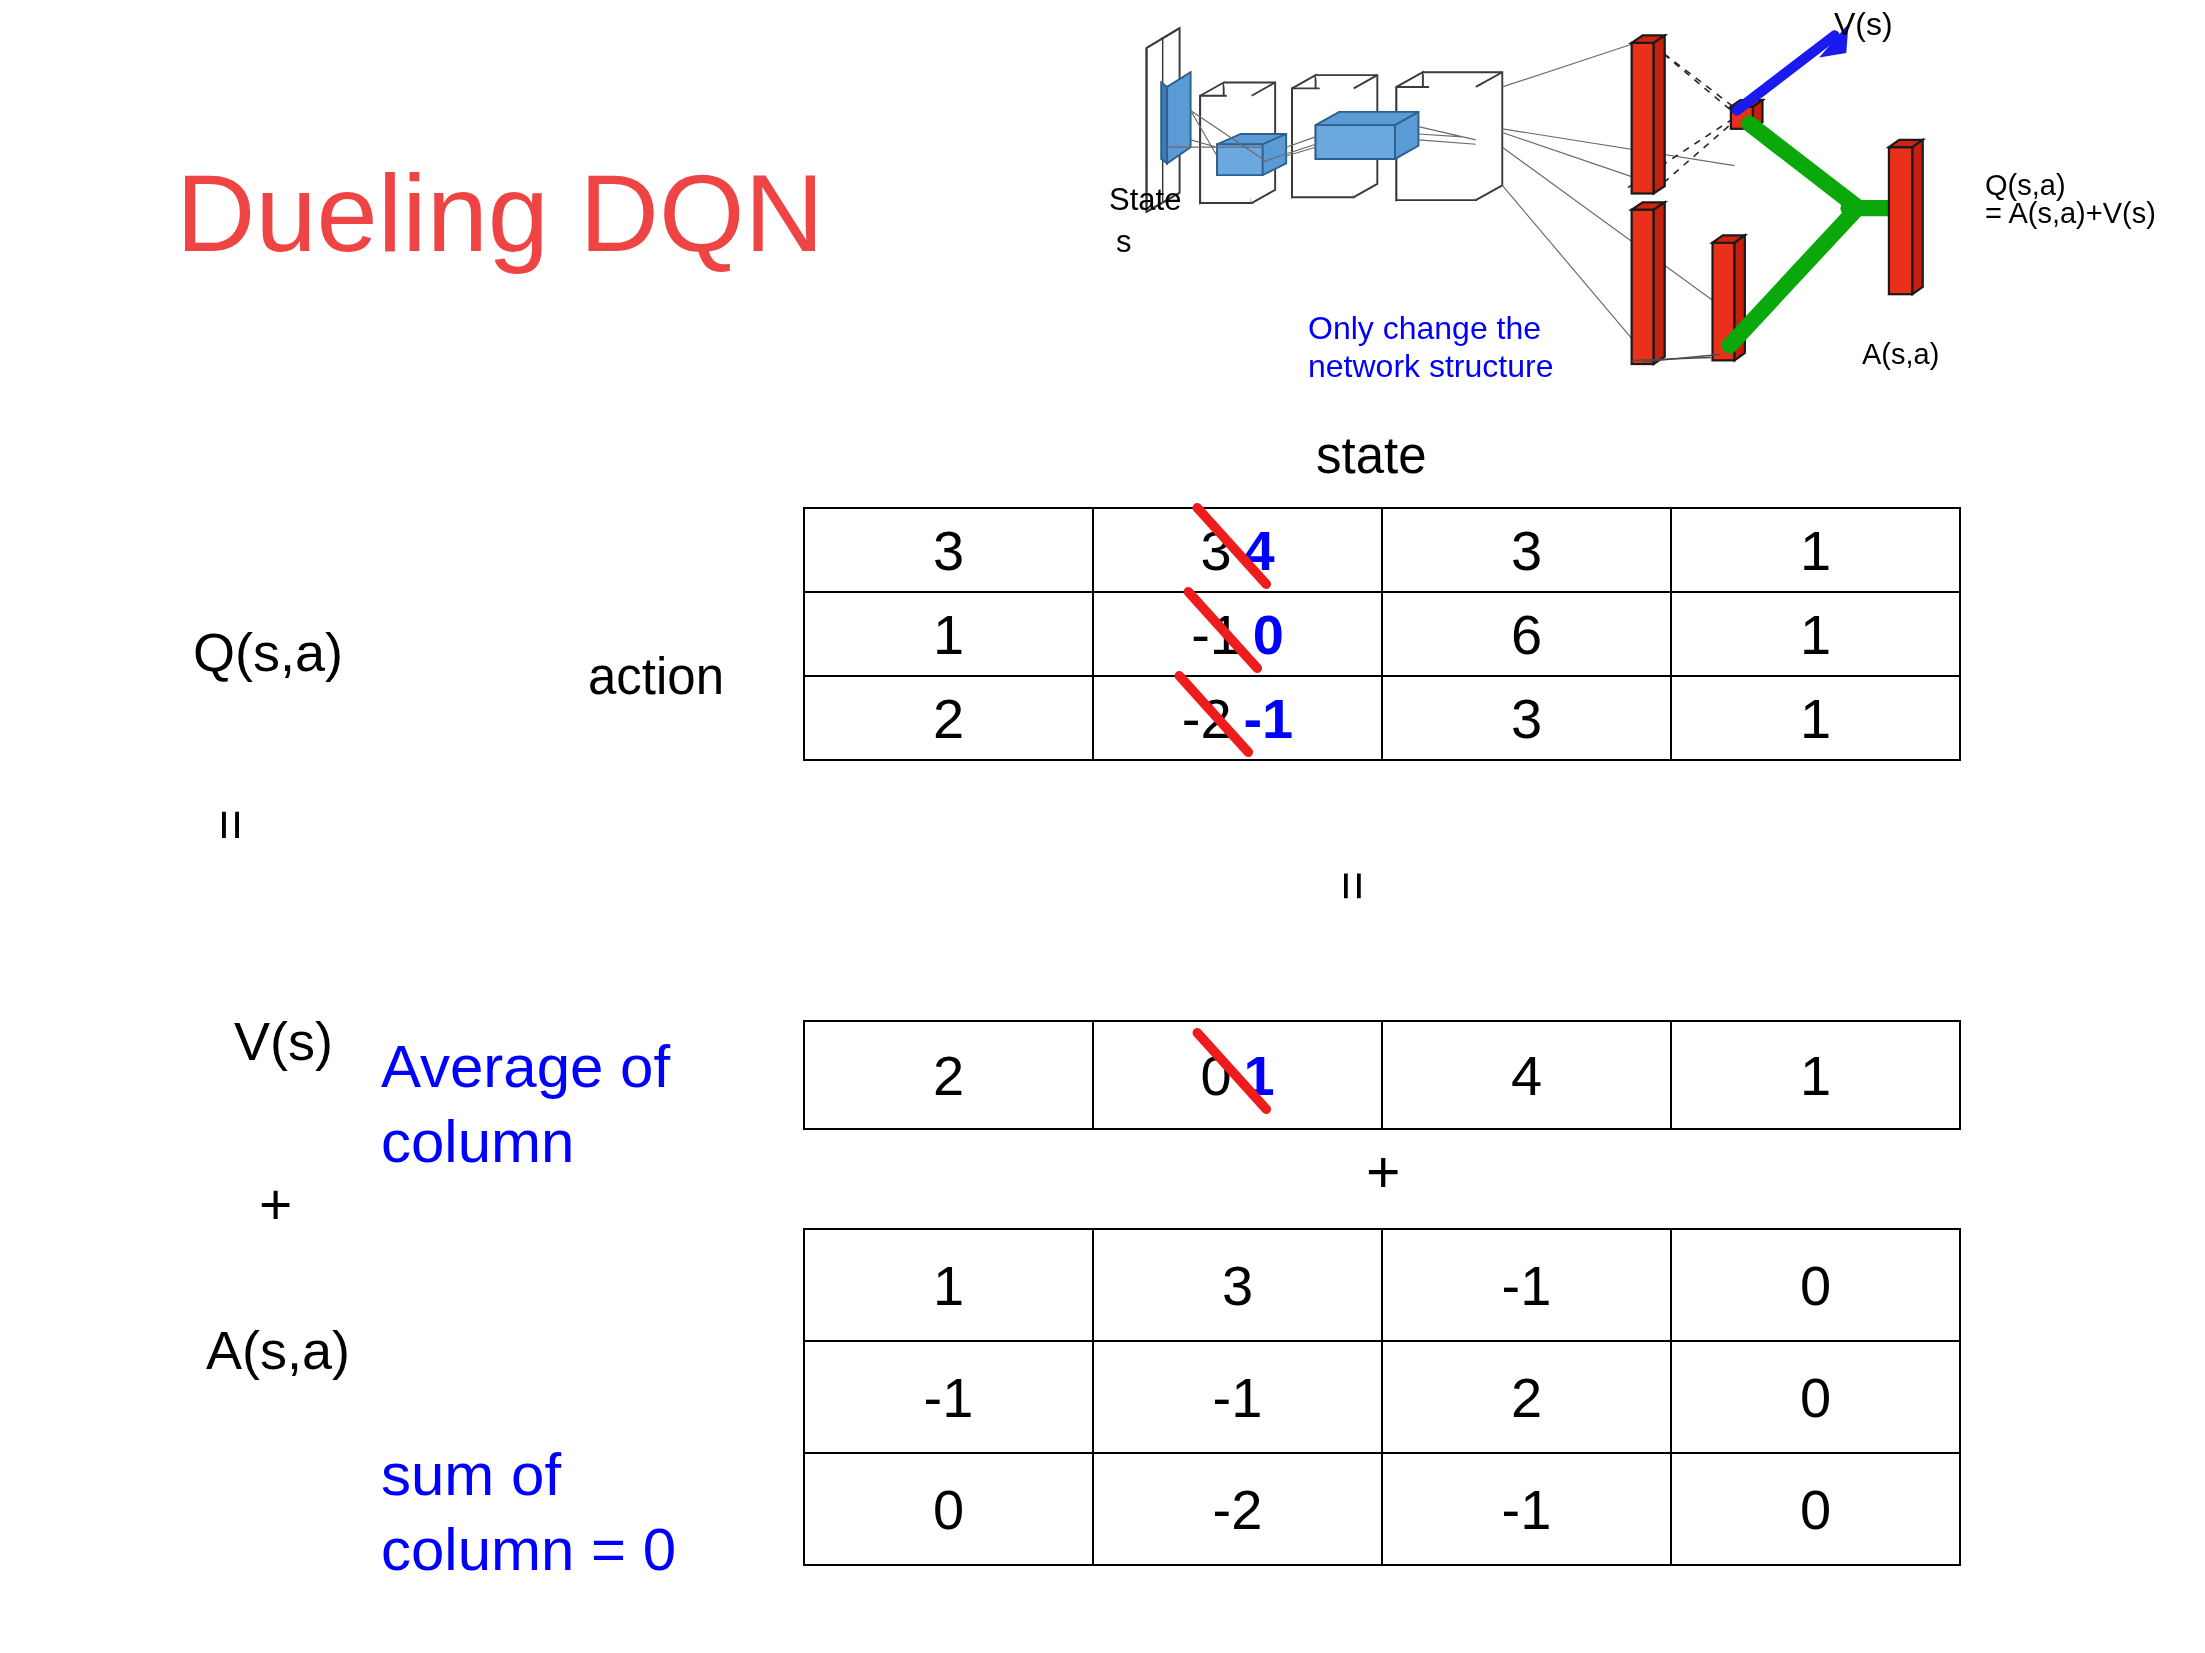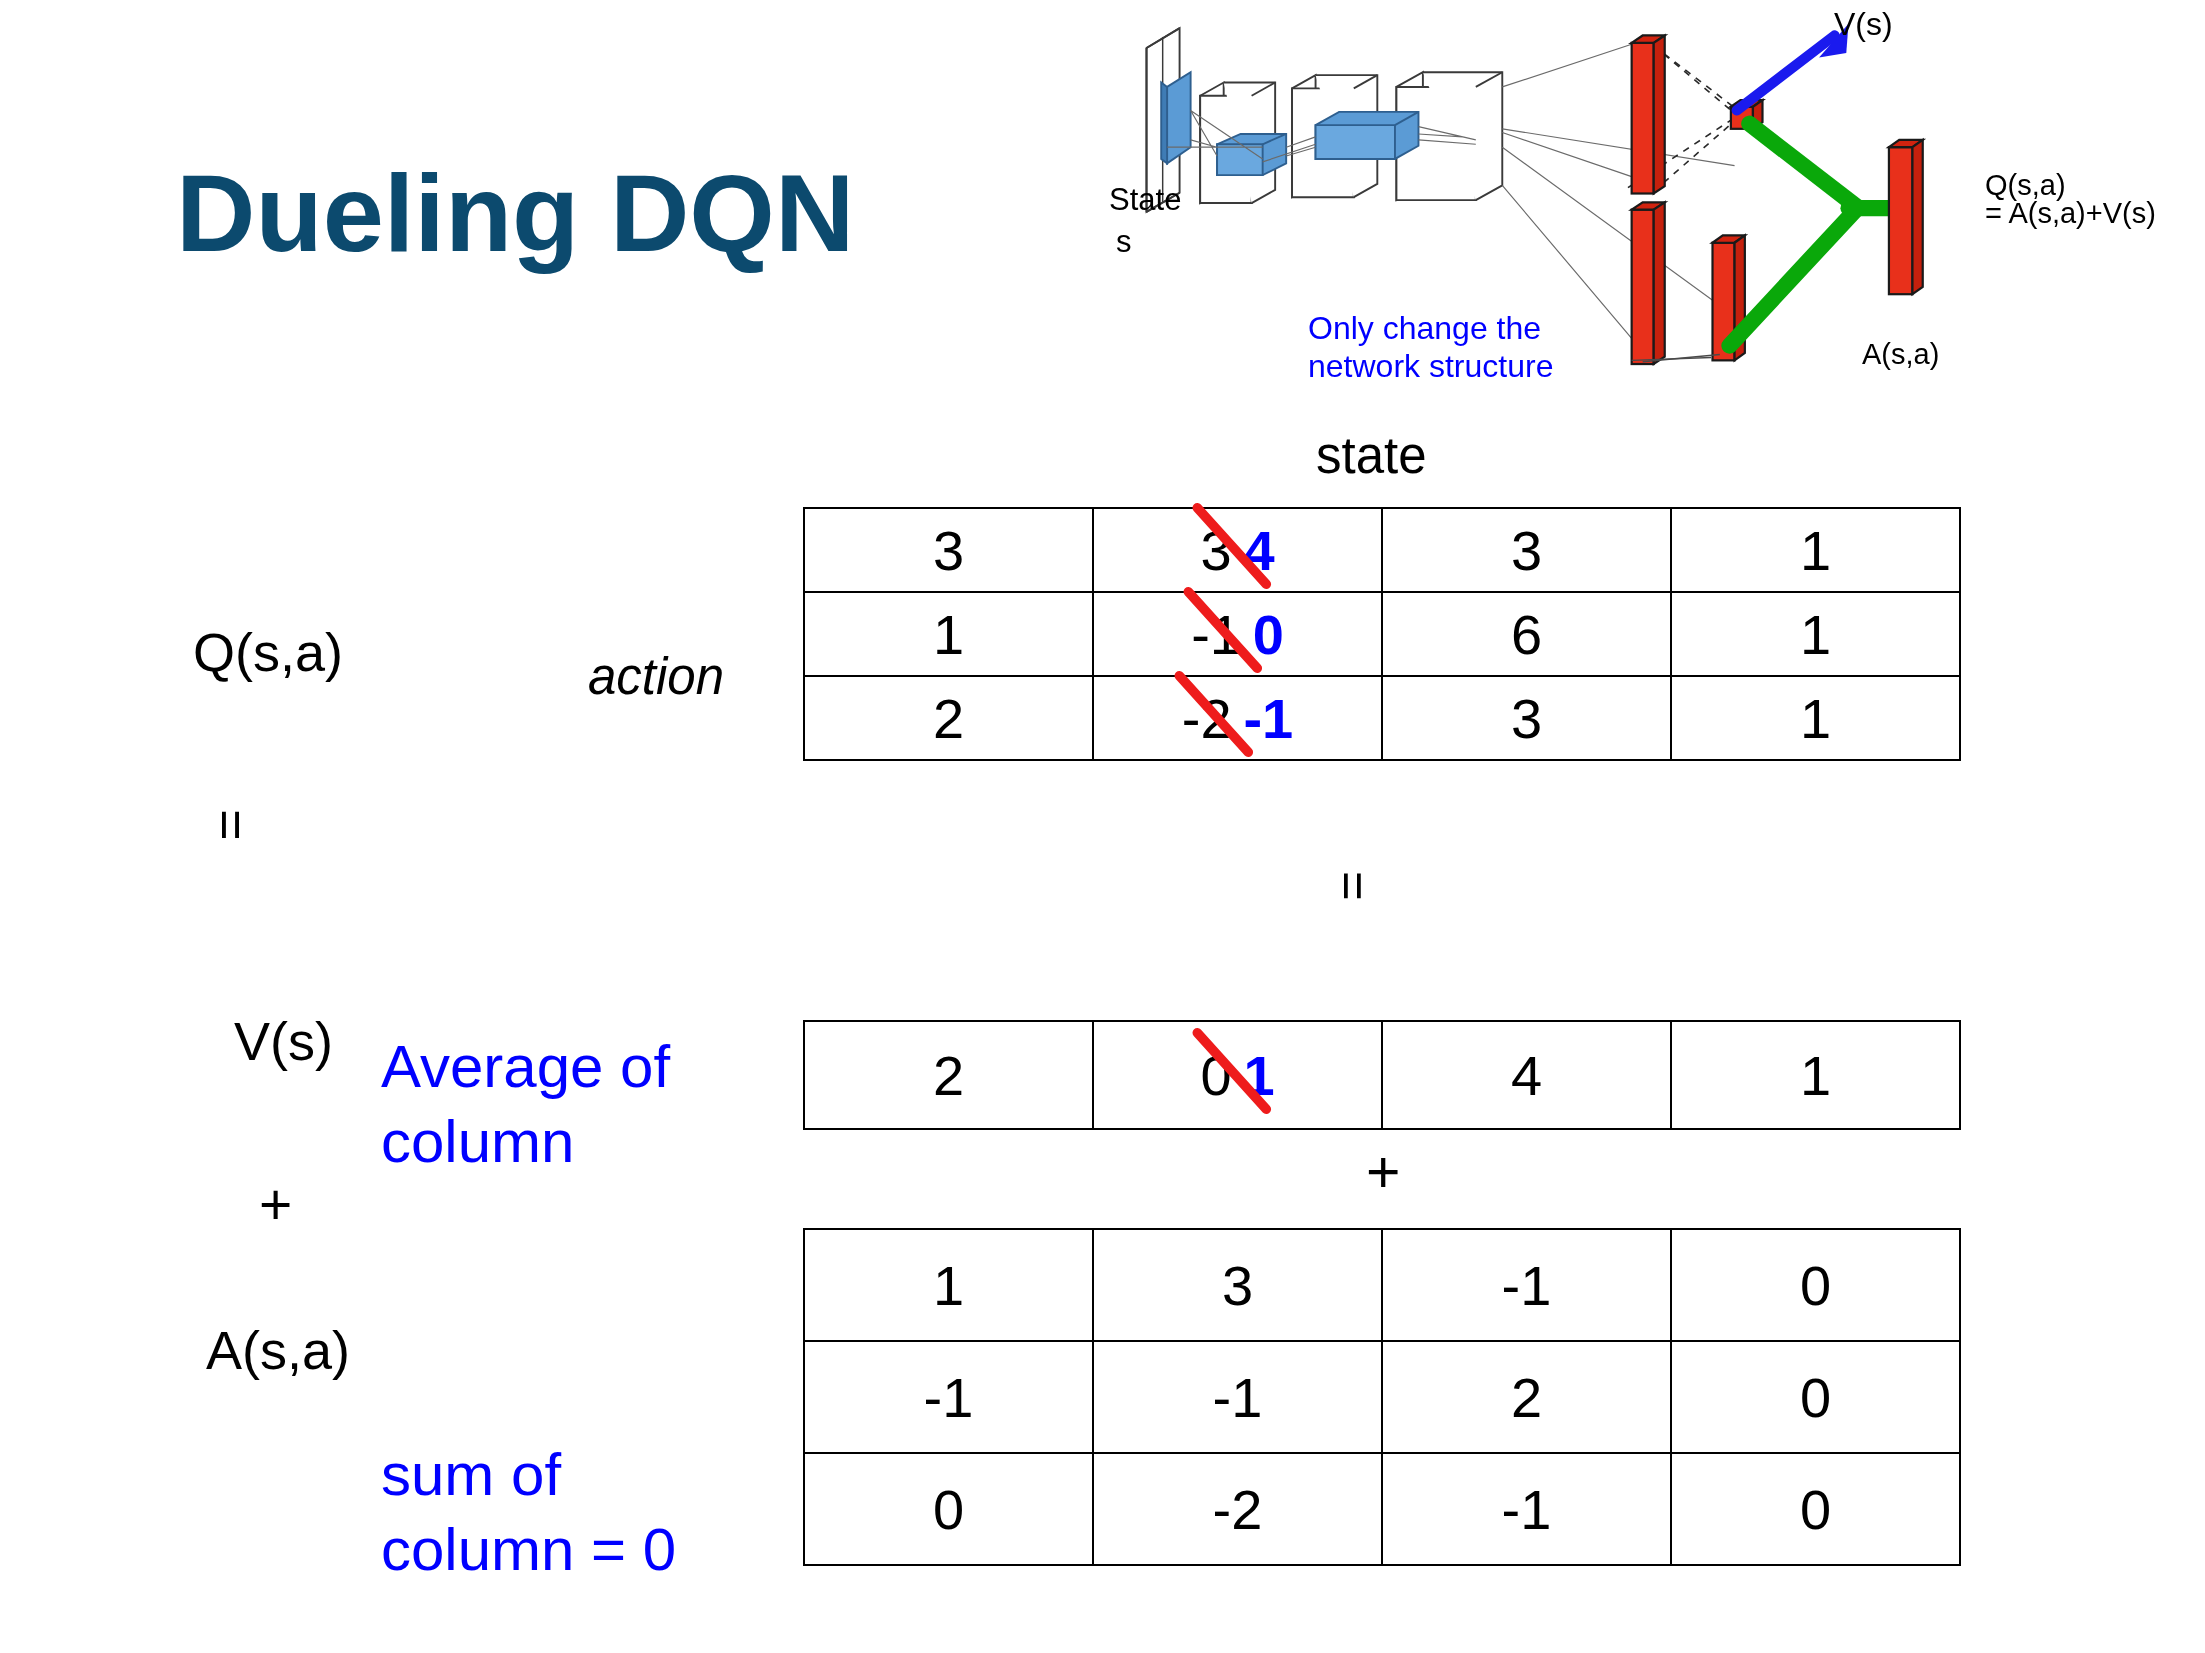--- a/index.html
+++ b/index.html
@@ -16,22 +16,22 @@
     color: #000000;
   }
 
   
   #slide-title {
     position: absolute;
     left: 176px;
     top: 158px;
     font-size: 110px;
     line-height: 1;
-    font-weight: 700;
-    color: #0c4a6e;
+    font-weight: 400;
+    color: #ef4444;
     white-space: nowrap;
   }
 
   
   #network-diagram {
     position: absolute;
     left: 1073px;
     top: 0px;
     width: 1132px;
     height: 412px;
@@ -69,21 +69,20 @@
   #label-plus1 { left: 259px;  top: 1176px; font-size: 57px; }
   #label-a     { left: 206px;  top: 1323px; }
 
   #label-action {
     position: absolute;
     left: 588px;
     top: 647px;
     font-size: 51px;
     color: #000;
     white-space: nowrap;
-    font-style: italic;
   }
 
   #label-state {
     position: absolute;
     left: 1316px;
     top: 426px;
     font-size: 51px;
     color: #000;
     white-space: nowrap;
   }

